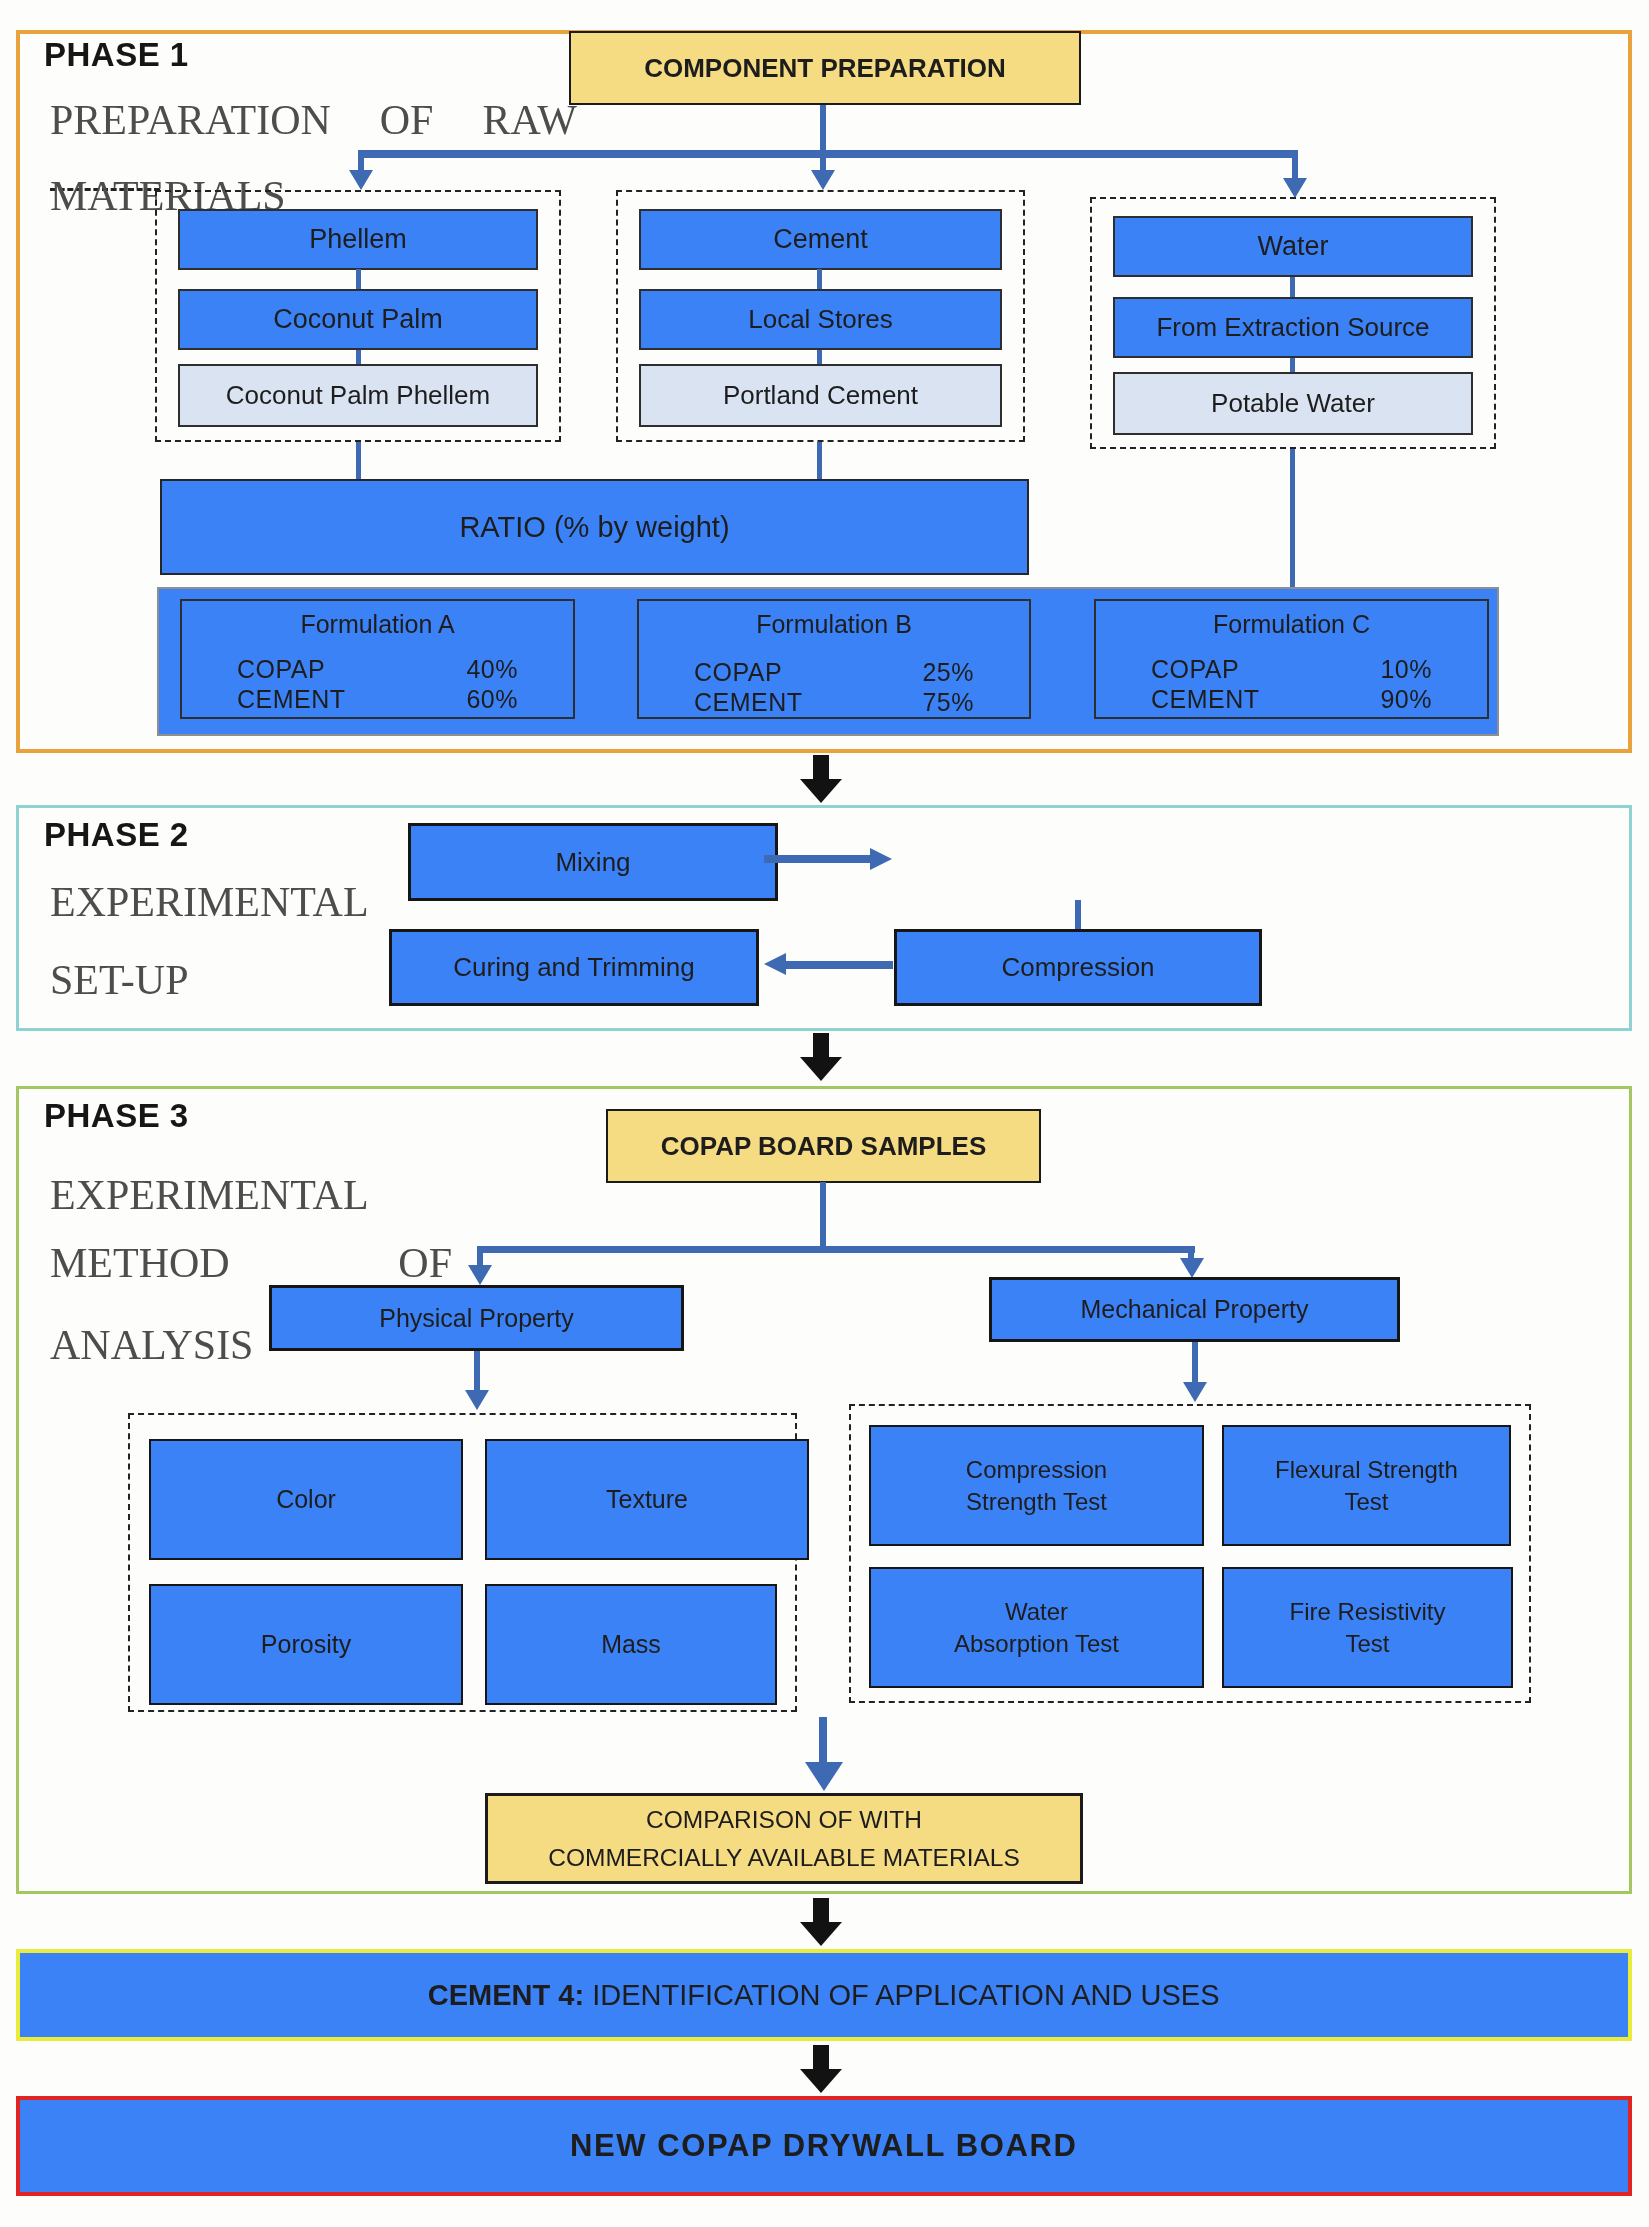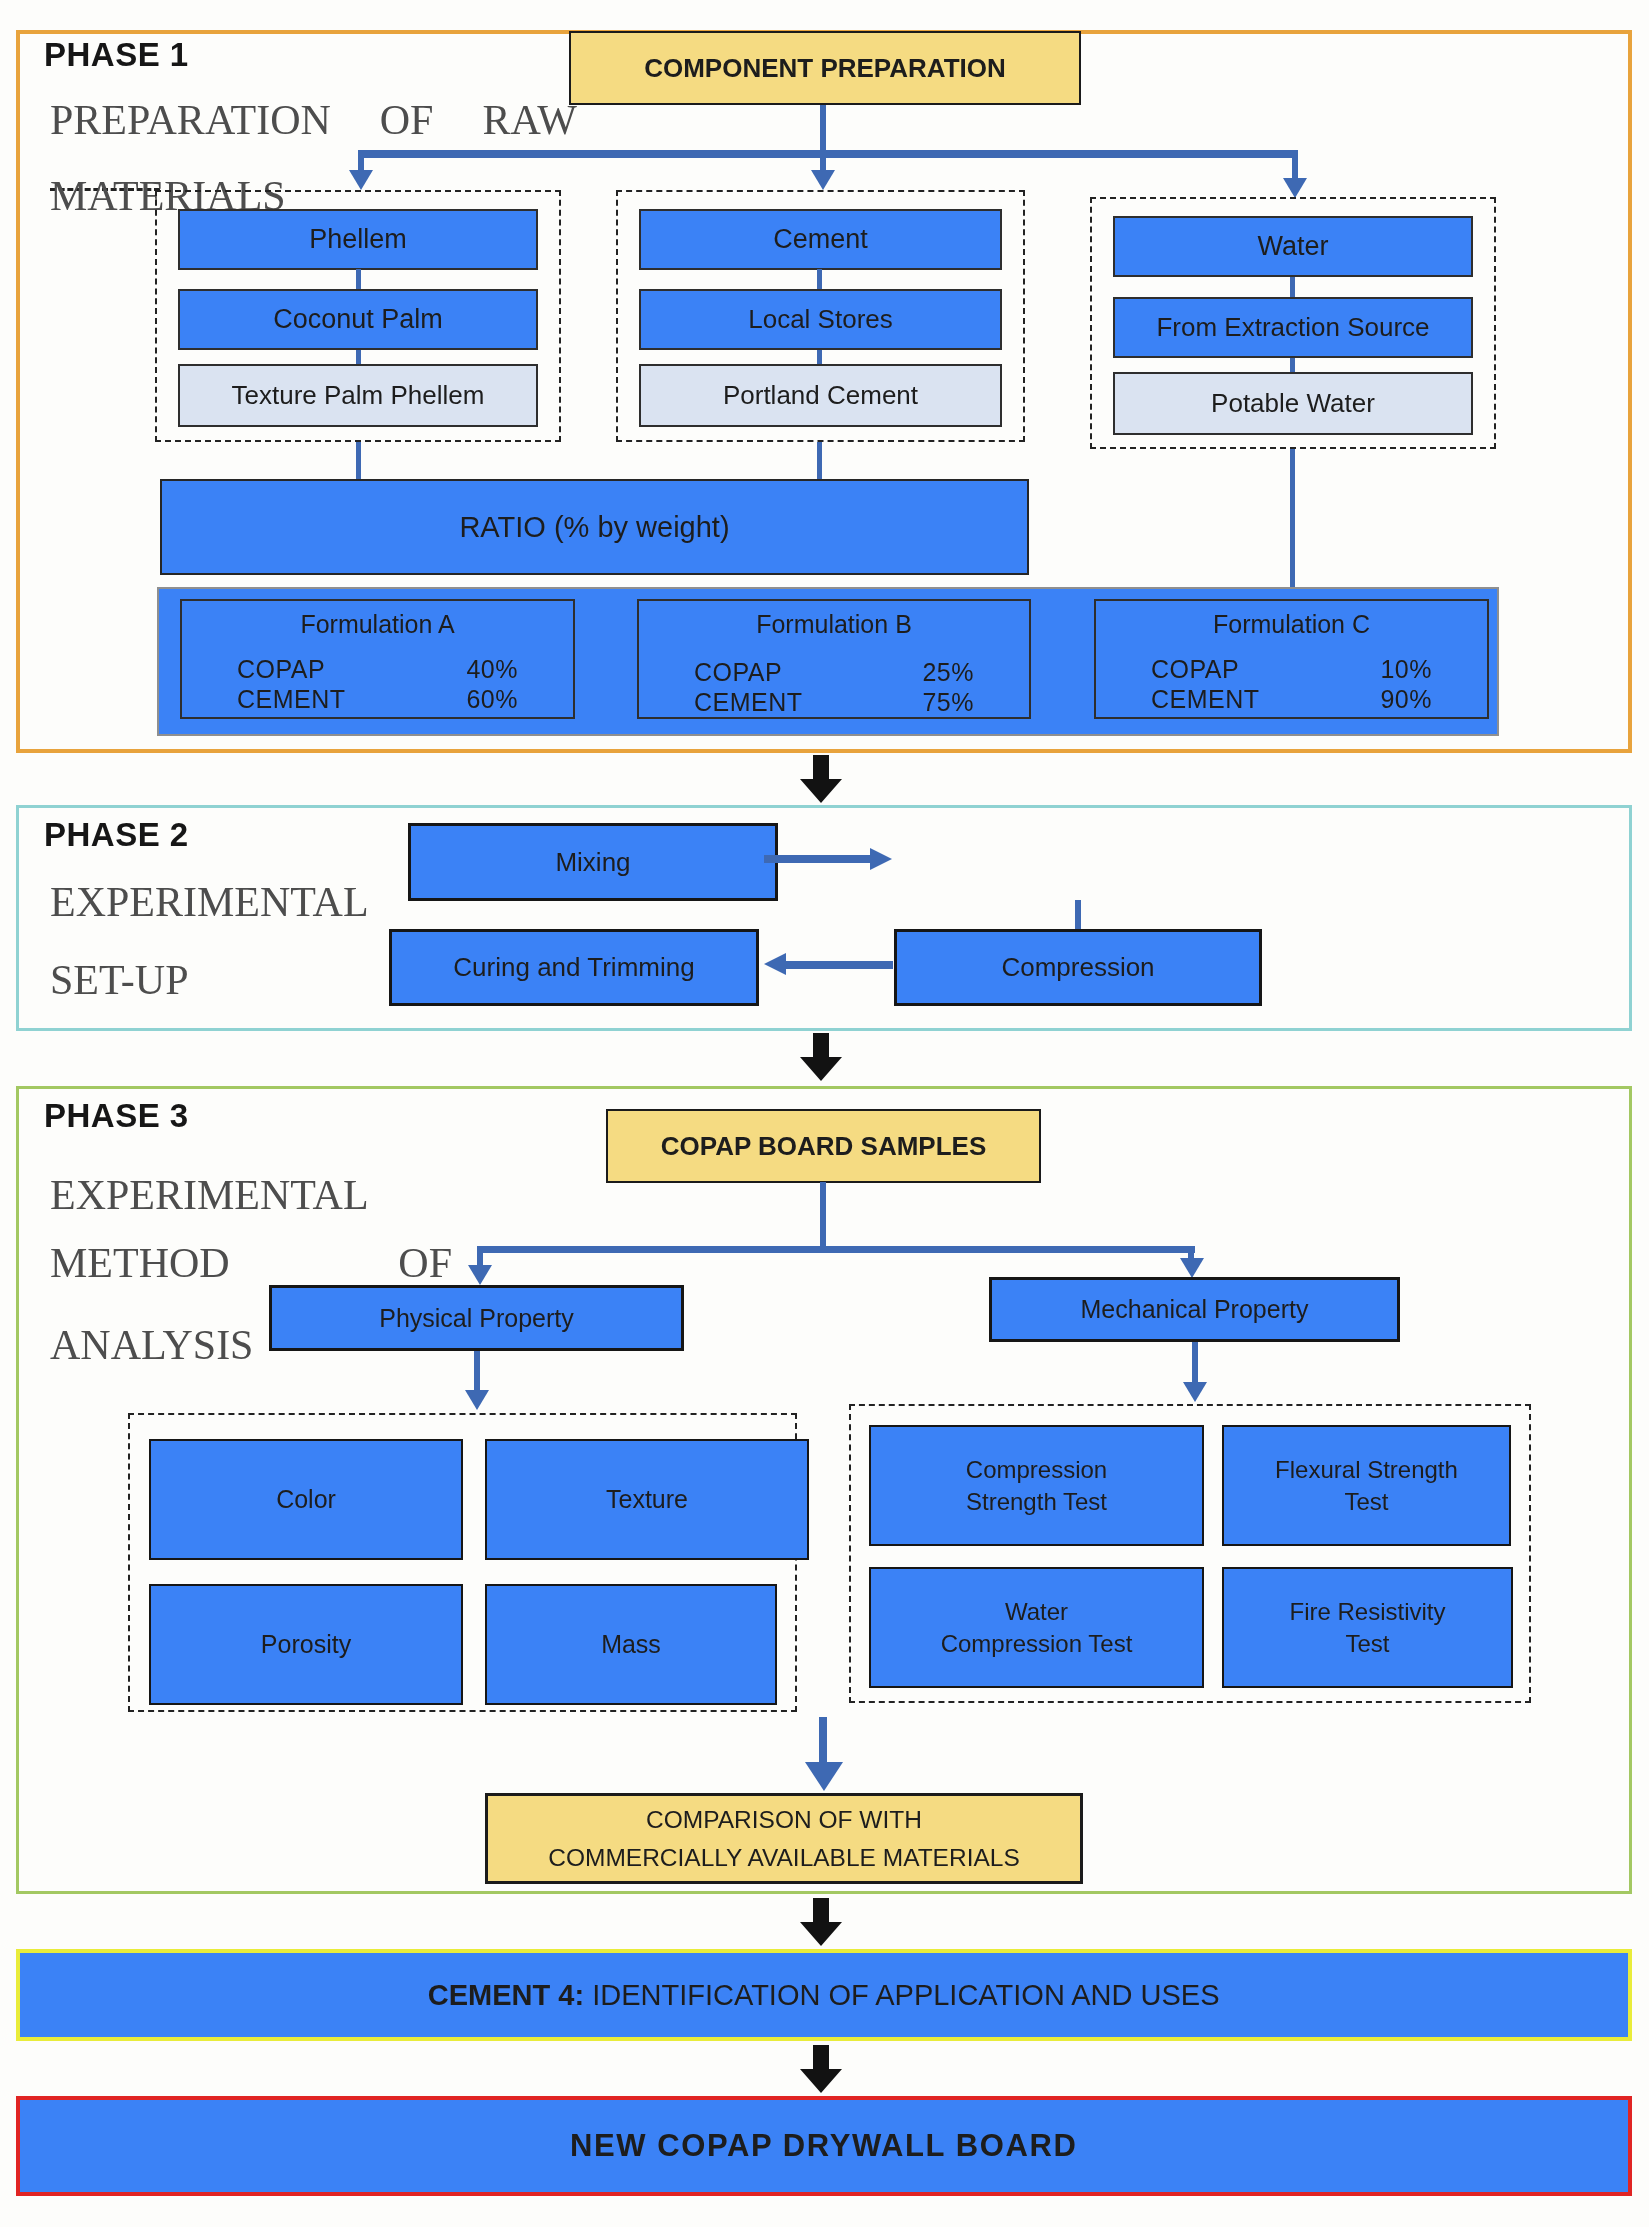--- a/index.html
+++ b/index.html
@@ -58,21 +58,21 @@
   <div class="vline" style="left:820px;top:157px;width:6.3px;height:14.6px;"></div>
   <div class="ah-down" style="left:811px;top:170px;"></div>
   <div class="vline" style="left:1292px;top:157px;width:6.3px;height:22px;"></div>
   <div class="ah-down" style="left:1283px;top:178px;"></div>
 
   <div class="dashedbox" style="left:155px;top:190px;width:406px;height:252px;"></div>
   <div class="box box-label b-thin" style="left:178px;top:209px;width:360px;height:61px;font-size:27px;">Phellem</div>
   <div class="vline" style="left:356px;top:269px;width:5.2px;height:20px;"></div>
   <div class="box box-label b-thin" style="left:178px;top:289px;width:360px;height:61px;font-size:27px;">Coconut Palm</div>
   <div class="vline" style="left:356px;top:350px;width:5.2px;height:14px;"></div>
-  <div class="box box-label b-thin bluefill" style="left:178px;top:364px;width:360px;height:63px;">Texture Palm Phellem</div>
+  <div class="box box-label b-thin bluefill" style="left:178px;top:364px;width:360px;height:63px;">Coconut Palm Phellem</div>
 
   <div class="dashedbox" style="left:616px;top:190px;width:409px;height:252px;"></div>
   <div class="box box-label b-thin" style="left:639px;top:209px;width:363px;height:61px;font-size:27px;">Cement</div>
   <div class="vline" style="left:817px;top:269px;width:5.2px;height:20px;"></div>
   <div class="box box-label b-thin" style="left:639px;top:289px;width:363px;height:61px;">Local Stores</div>
   <div class="vline" style="left:817px;top:350px;width:5.2px;height:14px;"></div>
   <div class="box box-label b-thin bluefill" style="left:639px;top:364px;width:363px;height:63px;">Portland Cement</div>
 
   <div class="dashedbox" style="left:1090px;top:197px;width:406px;height:252px;"></div>
   <div class="box box-label b-thin" style="left:1113px;top:216px;width:360px;height:61px;font-size:27px;">Water</div>
@@ -195,21 +195,21 @@
   <div class="box col box-label-sm b-heavy" style="left:869px;top:1425px;width:335px;height:121px;border-width:2.6px;">
     <span class="two-line">Compression</span>
     <span class="two-line">Strength Test</span>
   </div>
   <div class="box col box-label-sm b-heavy" style="left:1222px;top:1425px;width:289px;height:121px;border-width:2.6px;">
     <span class="two-line">Flexural Strength</span>
     <span class="two-line">Test</span>
   </div>
   <div class="box col box-label-sm b-heavy" style="left:869px;top:1567px;width:335px;height:121px;border-width:2.6px;">
     <span class="two-line">Water</span>
-    <span class="two-line">Compression Test</span>
+    <span class="two-line">Absorption Test</span>
   </div>
   <div class="box col box-label-sm b-heavy" style="left:1222px;top:1567px;width:291px;height:121px;border-width:2.6px;">
     <span class="two-line">Fire Resistivity</span>
     <span class="two-line">Test</span>
   </div>
 
   <div class="vline" style="left:819px;top:1717px;width:8.4px;height:46px;"></div>
   <div class="ah-down-big" style="left:805px;top:1762px;"></div>
 
   <div class="box col yellow" style="left:485px;top:1793px;width:598px;height:91px;border:3.1px solid #1b1b1b;font-size:24.5px;line-height:38px;">

